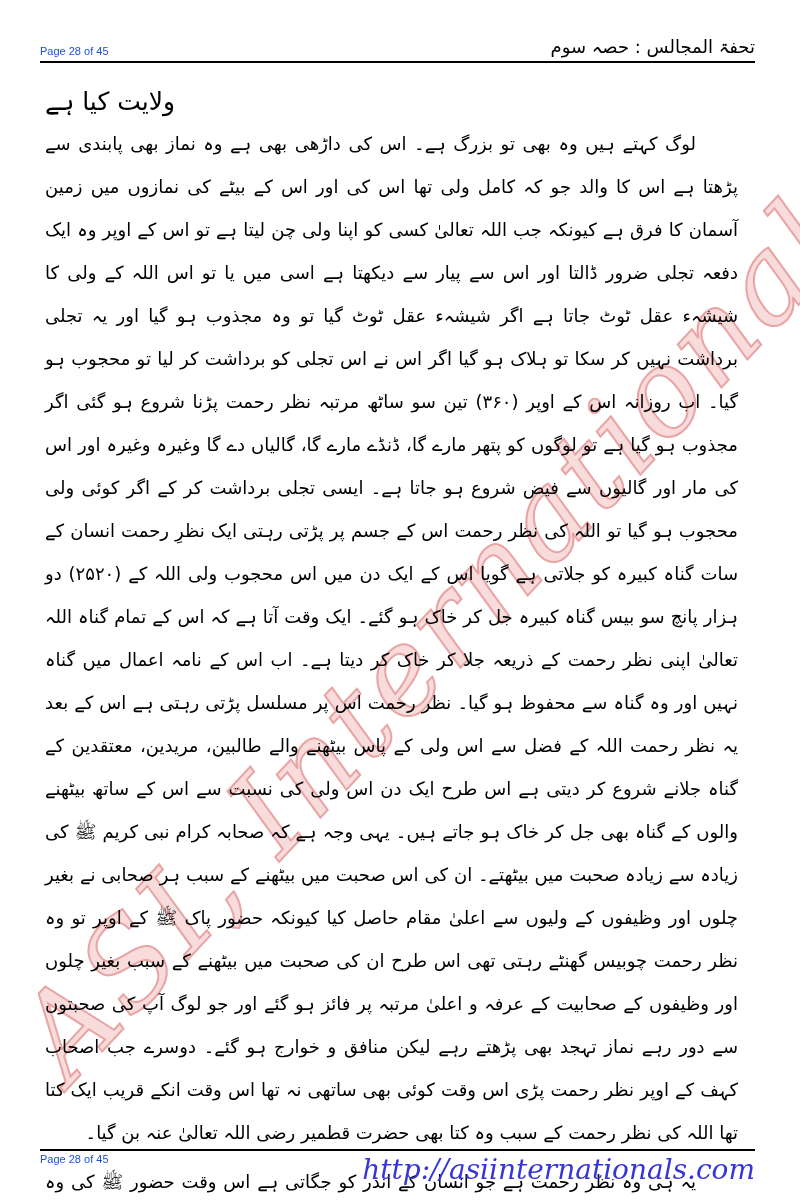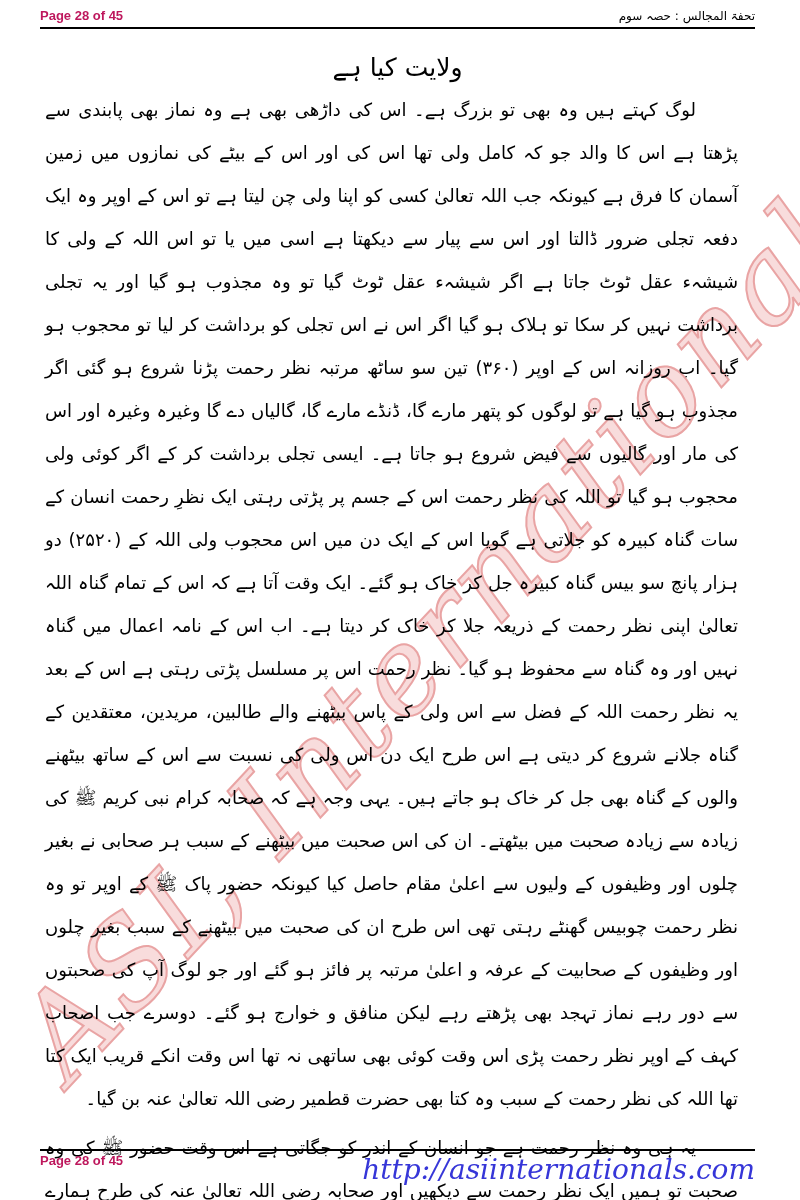--- a/index.html
+++ b/index.html
@@ -29,38 +29,38 @@
   }
   
   .layer{position:relative;z-index:1;}
   
   .header{
     display:flex;justify-content:space-between;align-items:flex-end;
     padding:8px 45px 4px 40px;
   }
   .page-num{
     font-family:"Liberation Sans",sans-serif;
-    font-weight:bold;font-size:13px;color:#be185d;
+    font-weight:normal;font-size:11px;color:#1d4ed8;
   }
   .book-title{
-    font-size:12px;direction:rtl;color:#000;
+    font-size:18px;direction:rtl;color:#000;margin-top:28px;
   }
   .rule{
     height:2px;background:#000;margin:0 45px 0 40px;
   }
   
   .body-text{
     padding:14px 50px 0 45px;
     direction:rtl;
     color:#000;
   }
   h2.sec-head{
     font-size:25px;font-weight:normal;
     margin:10px 0 6px 0;
-    text-align:center;
+    text-align:left;
   }
   p.para{
     font-size:18px;
     line-height:43px;
     text-align:justify;
     margin:0 12px 6px 0;
     text-indent:42px;
   }
   
   .footer{

